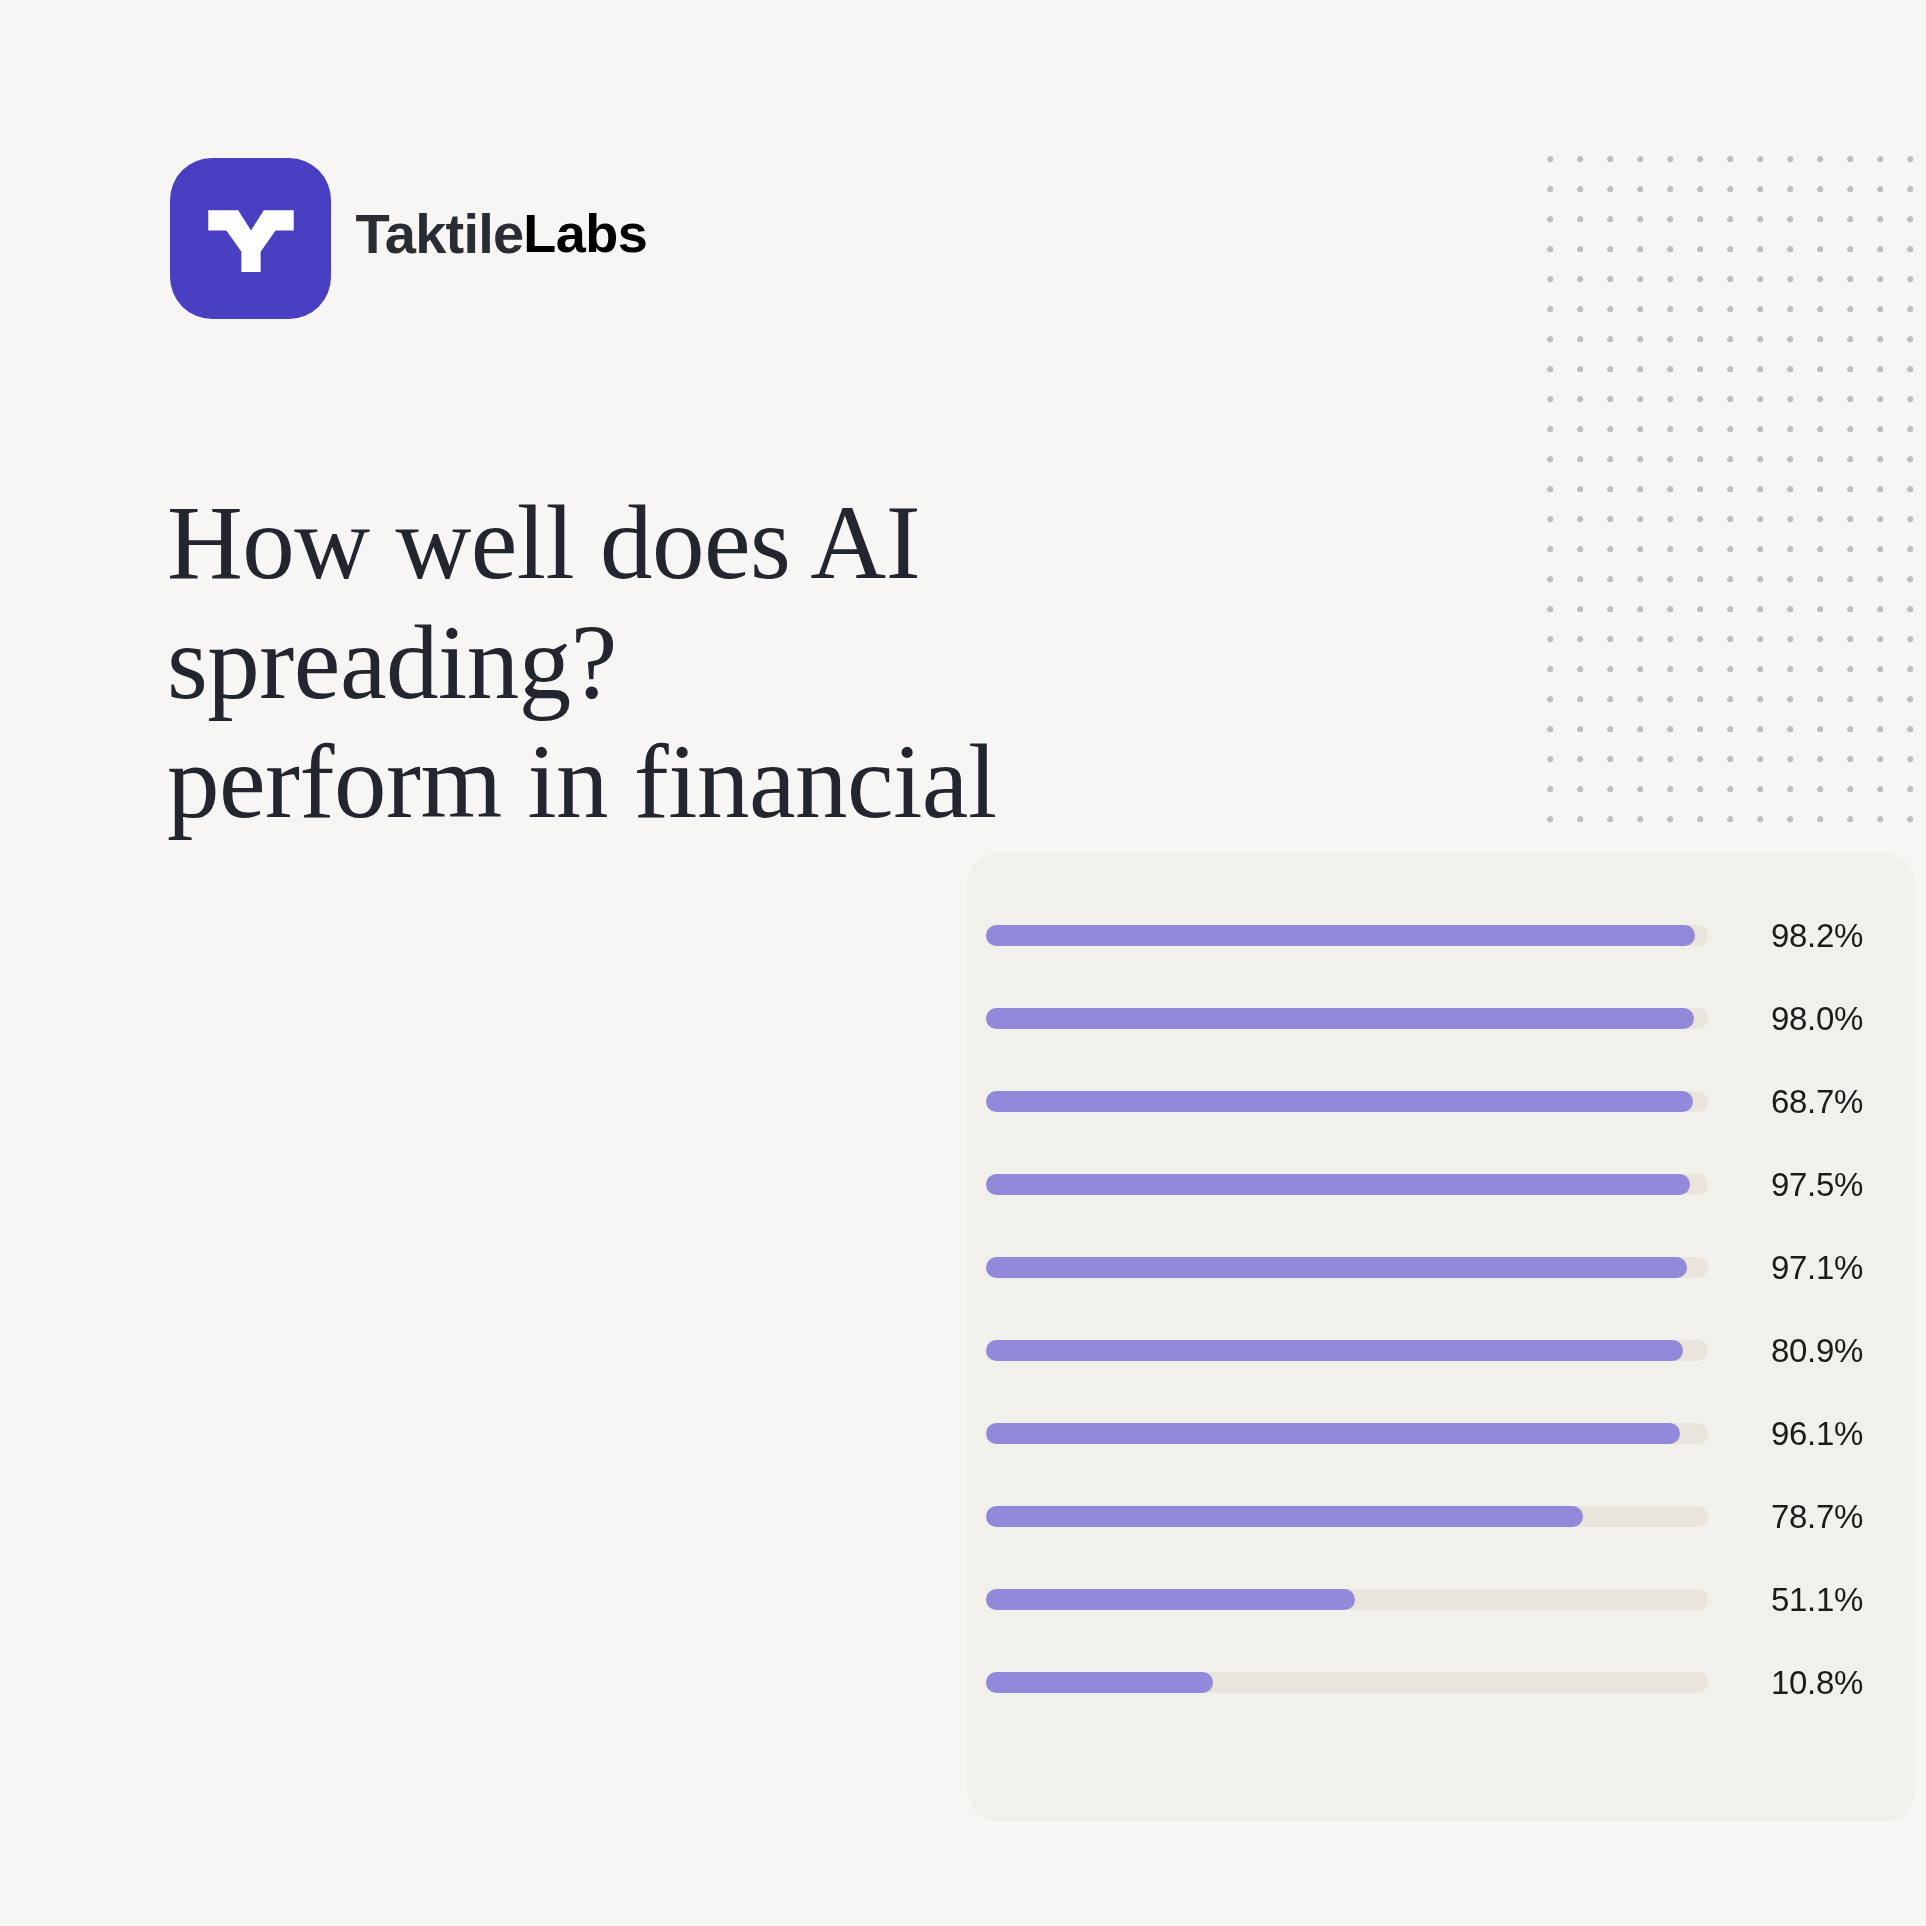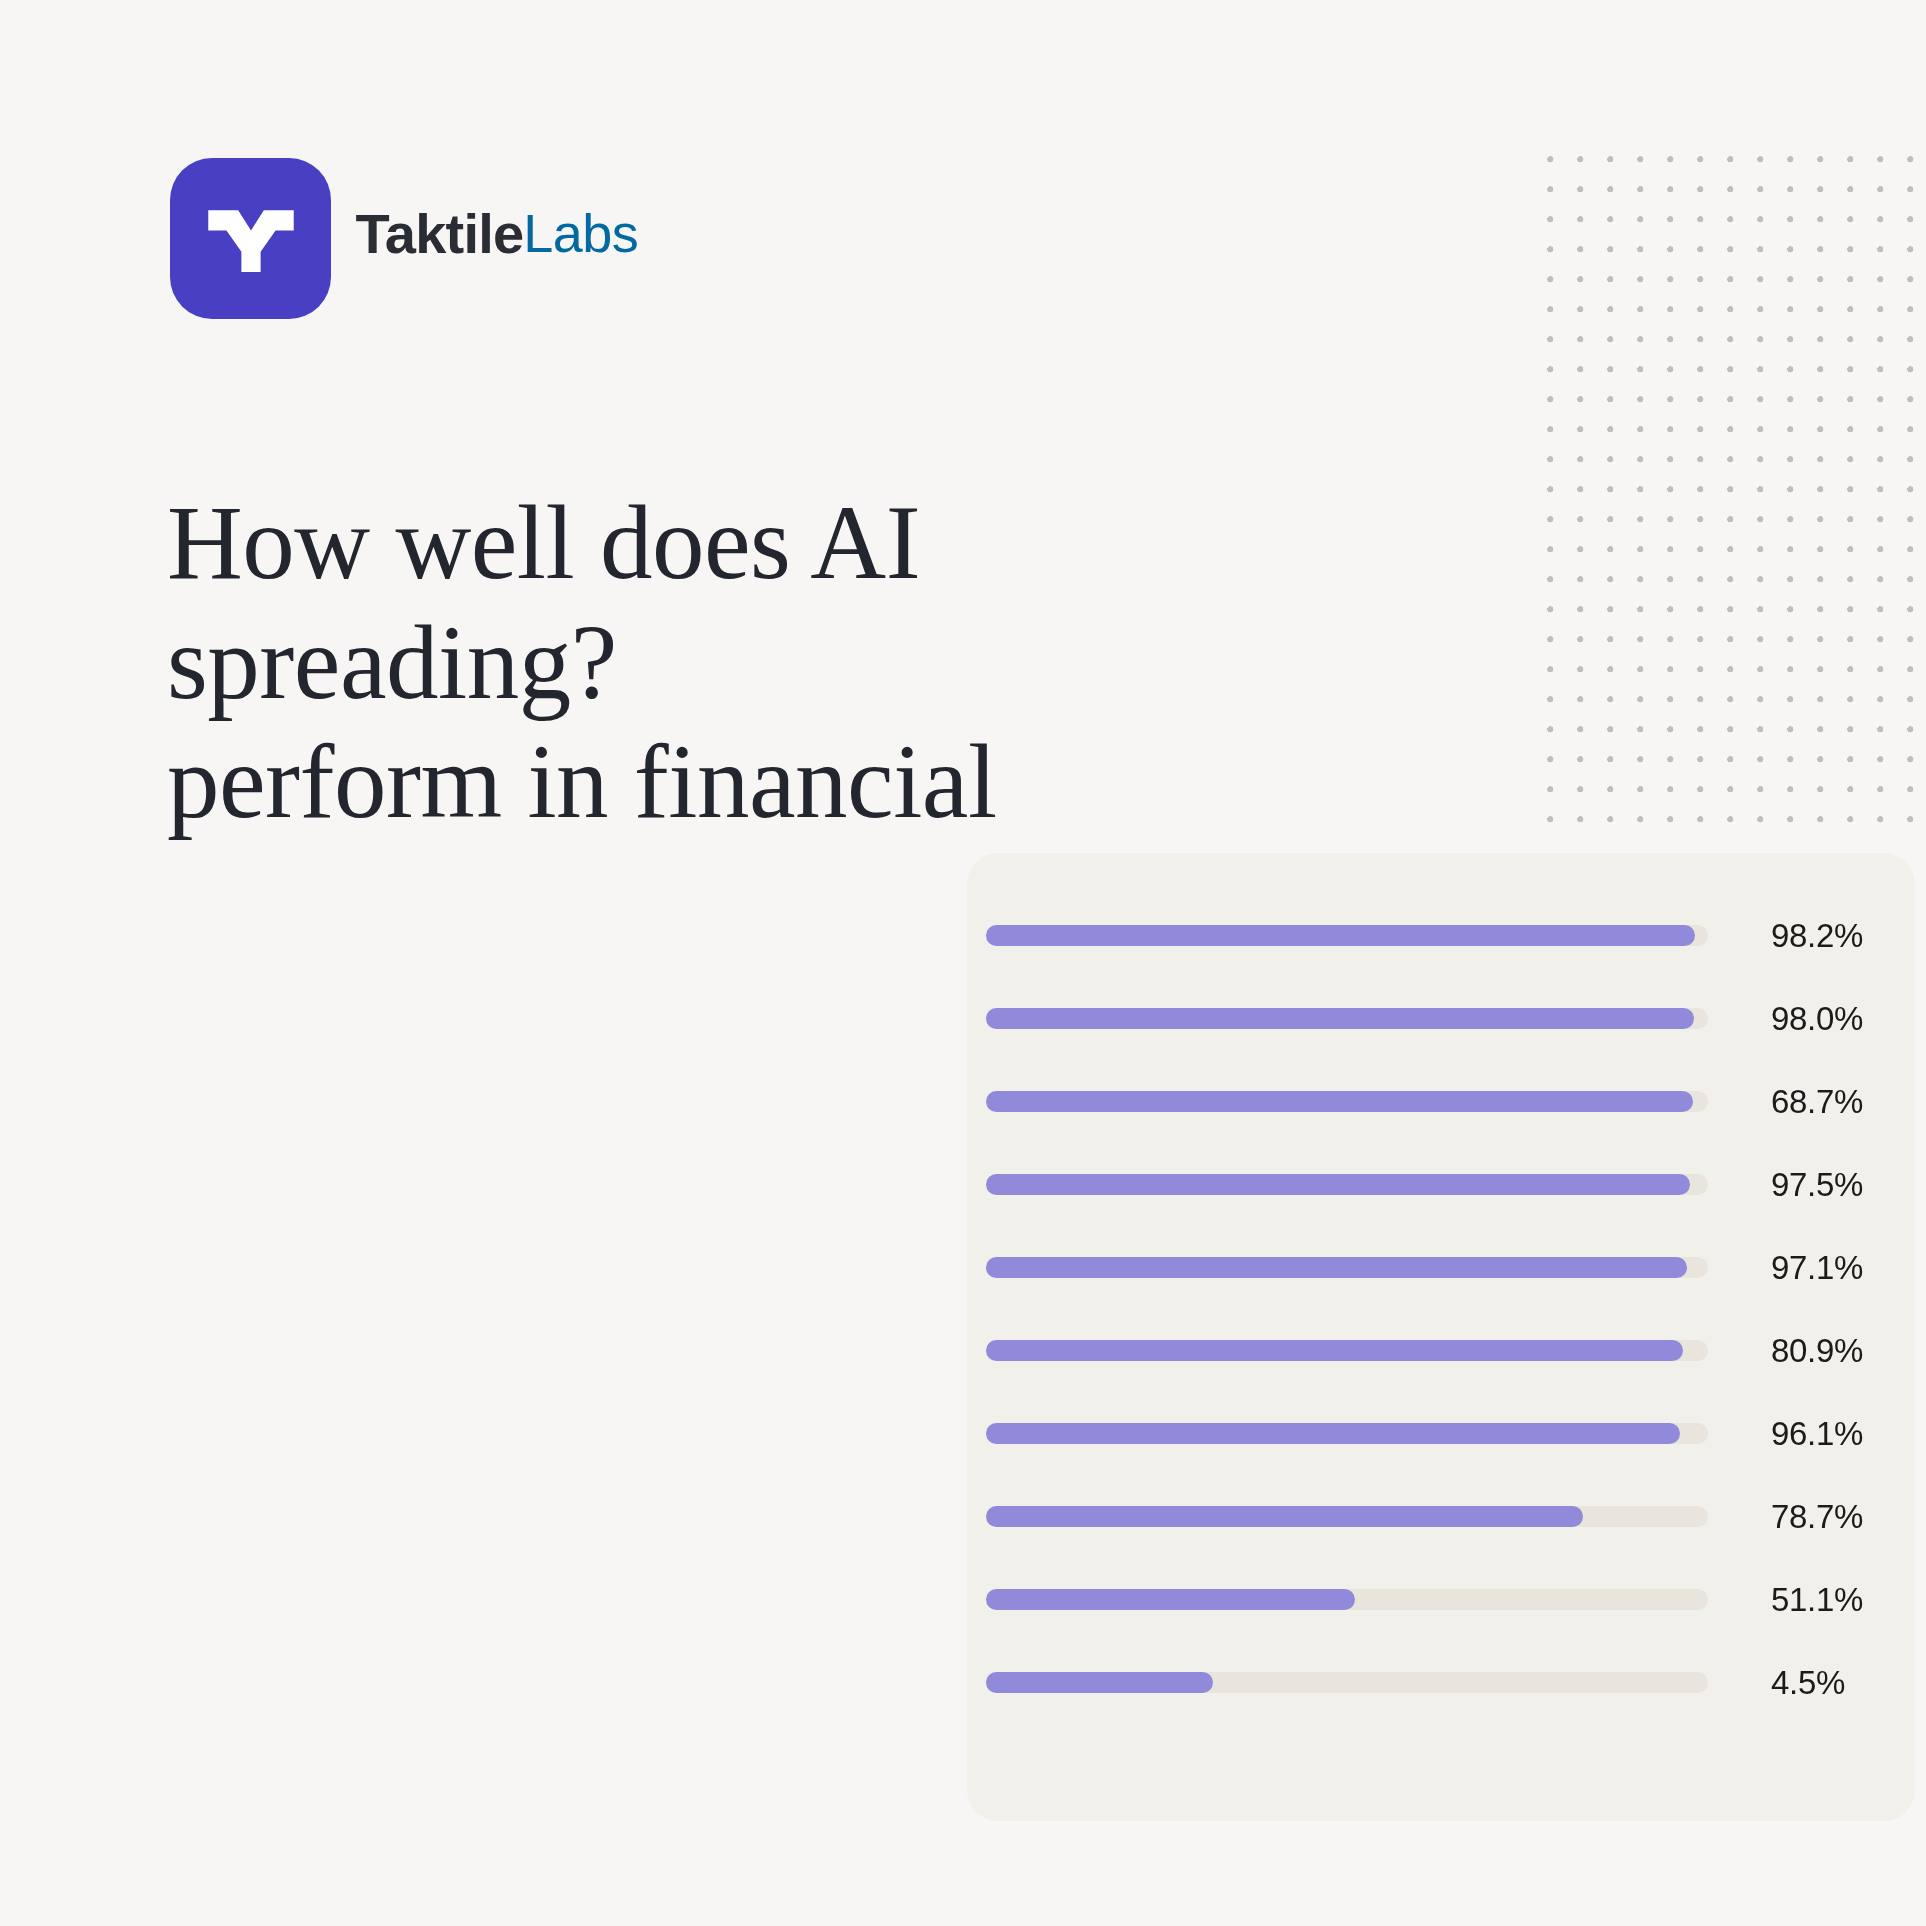--- a/index.html
+++ b/index.html
@@ -56,22 +56,22 @@
   }
   .brand-name {
     font-size: 56px;
     font-weight: 700;
     color: #2A2D34;
     letter-spacing: -0.8px;
     margin-bottom: 8.6px;
   }
   .brand-sub {
     font-size: 54px;
-    font-weight: 400;
-    color: #0369a1;
+    font-weight: 700;
+    color: #000000;
     letter-spacing: -0.5px;
   }
 
   
   .headline {
     position: absolute;
     left: 167px;
     top: 444px;
     width: 1166px;
     font-family: "Liberation Serif", "DejaVu Serif", serif;
@@ -208,17 +208,17 @@
       <div class="bar-row">
         <div class="bar-track" style="background: rgb(234, 229, 220);">
           <div class="bar-fill" style="width: 51.1%; background: rgb(145, 137, 218);"></div>
         </div>
         <div class="bar-label">51.1%</div>
       </div>
       <div class="bar-row">
         <div class="bar-track" style="background: rgb(234, 229, 220);">
           <div class="bar-fill" style="width: 31.4%; background: rgb(145, 137, 218);"></div>
         </div>
-        <div class="bar-label">4.5%</div>
+        <div class="bar-label">10.8%</div>
       </div>
     </div>
 </div>
 
 
 </body></html>

